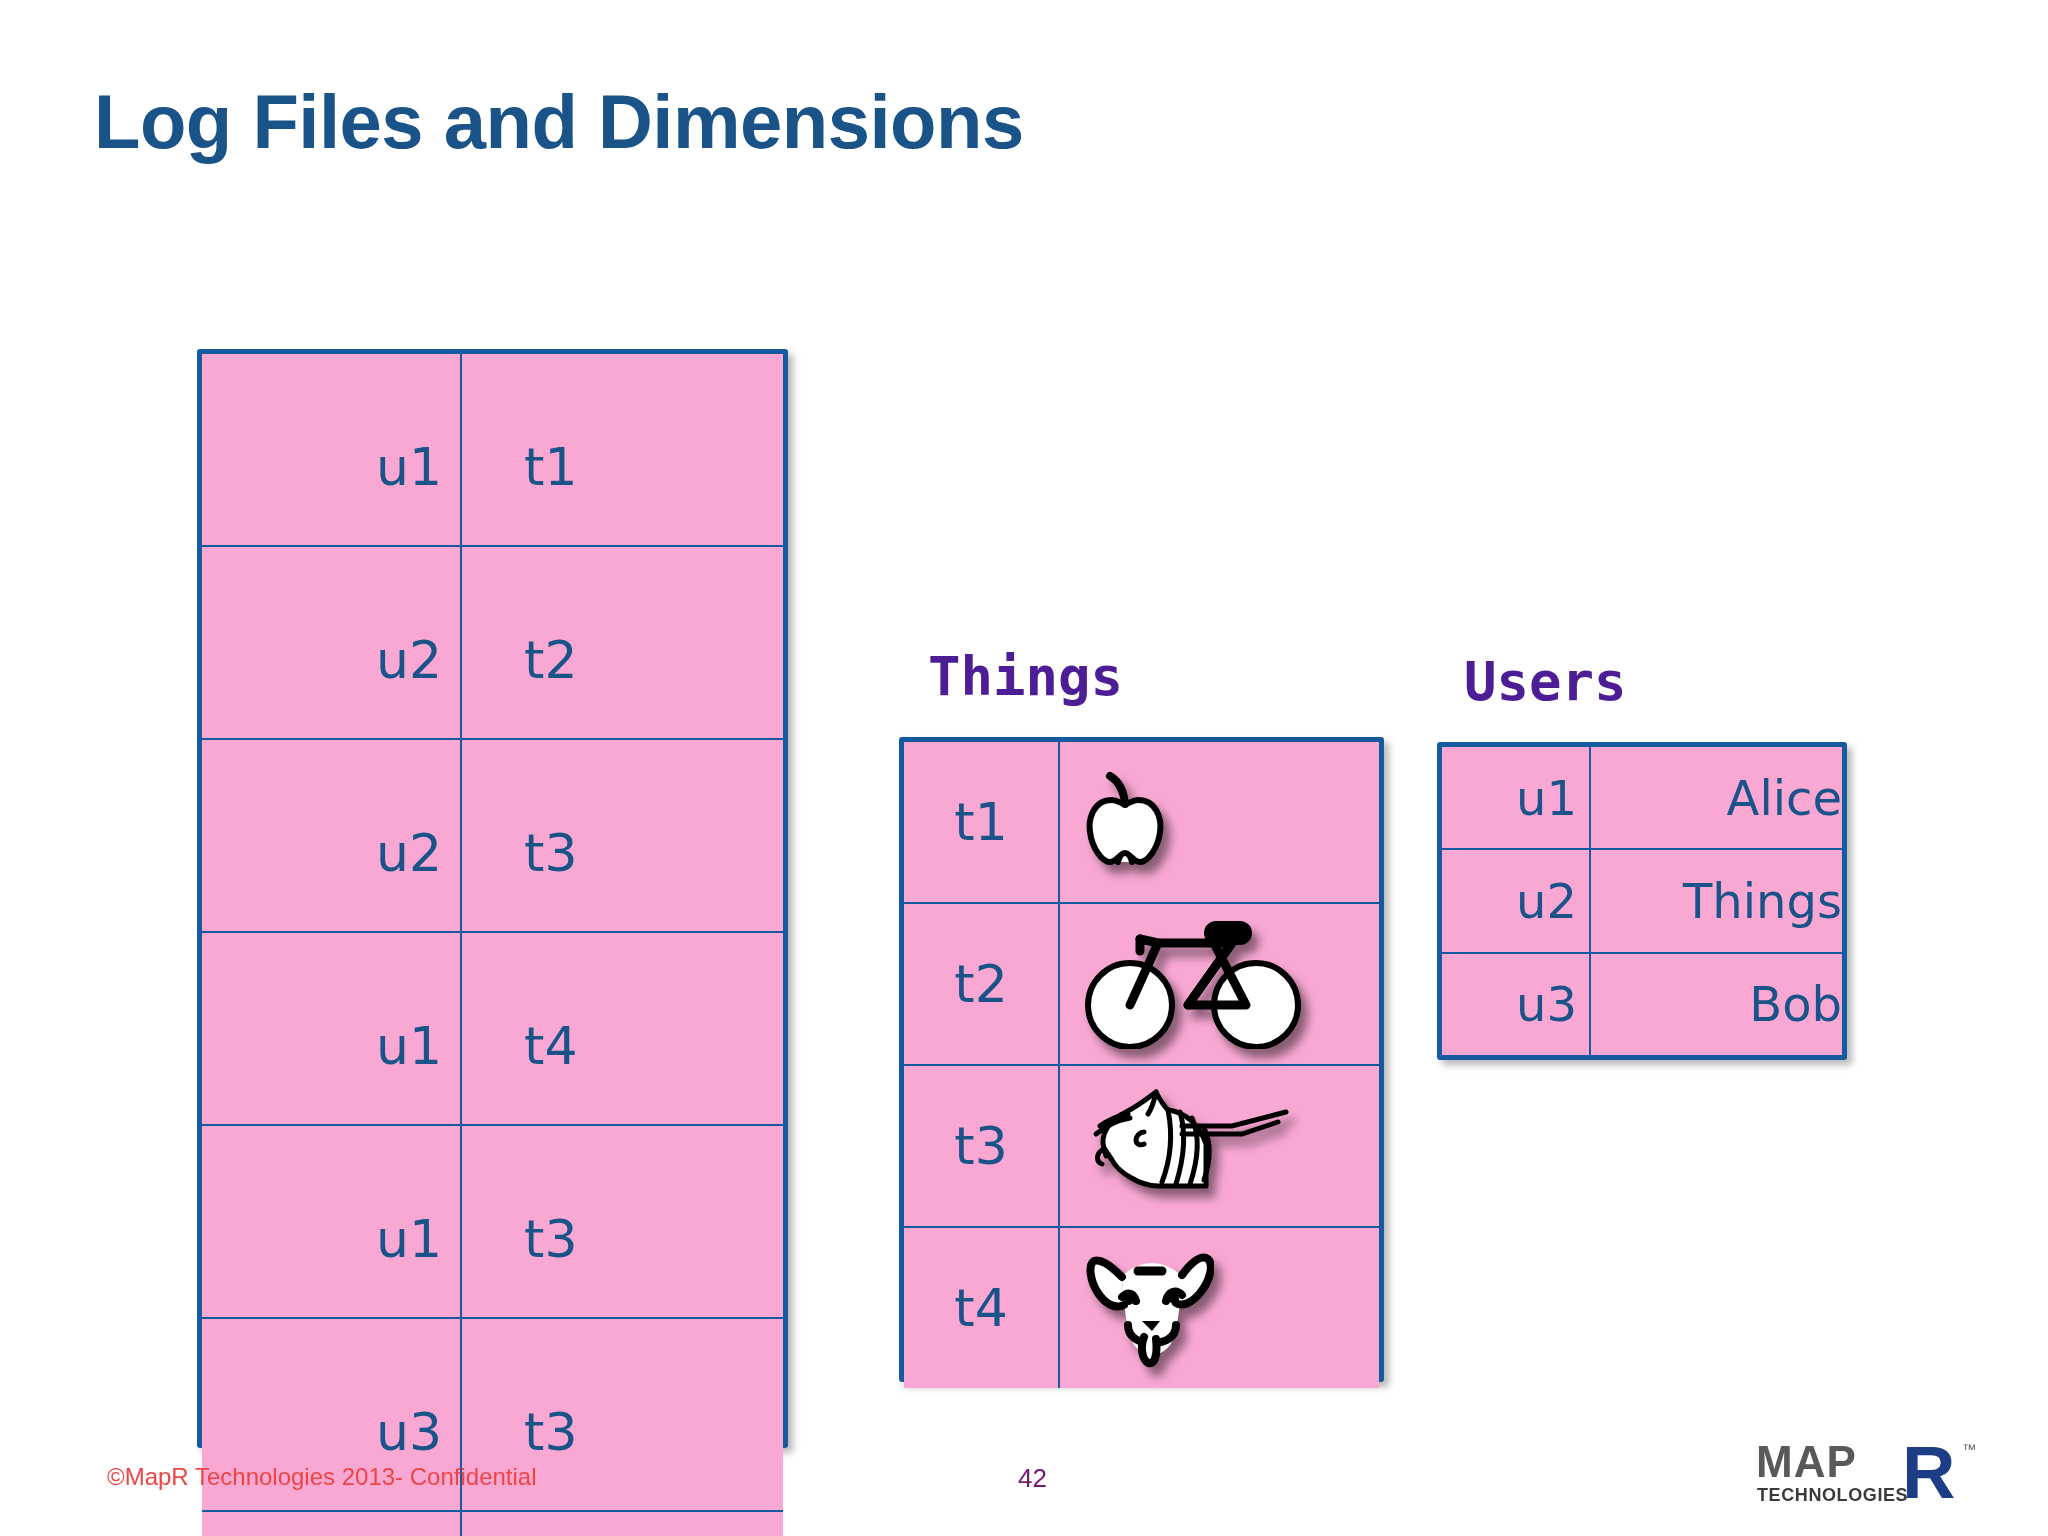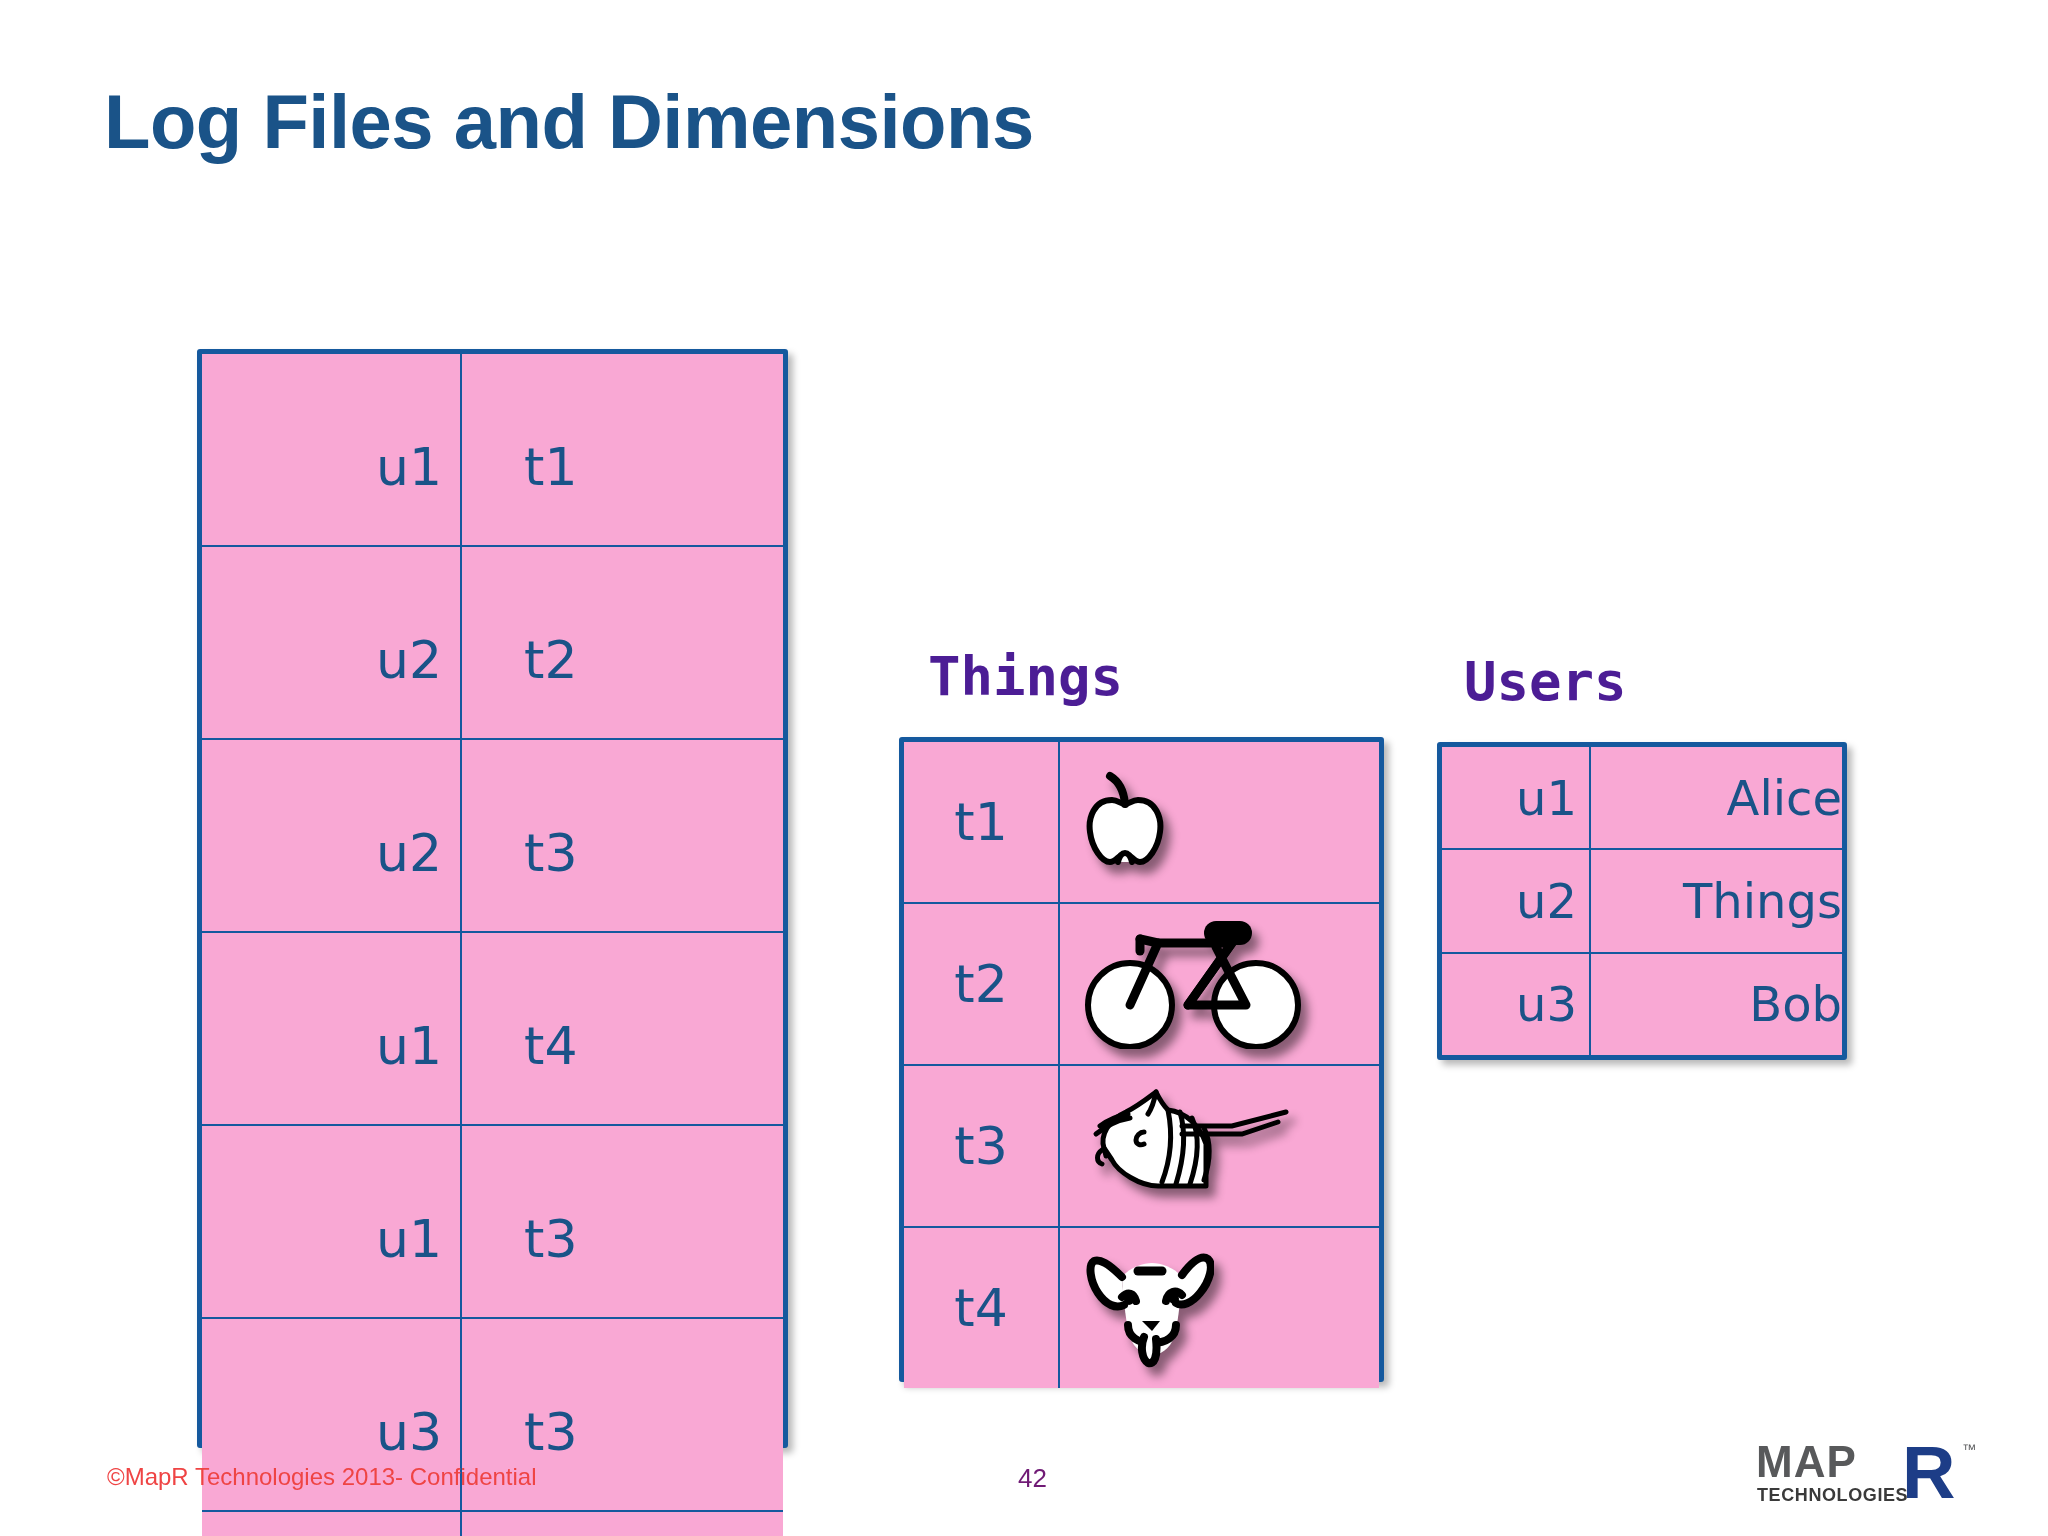--- a/index.html
+++ b/index.html
@@ -12,21 +12,21 @@
     height: 1536px;
     position: relative;
     overflow: hidden;
     font-family: "Liberation Sans", sans-serif;
     -webkit-font-smoothing: antialiased;
   }
 
   
   .slide-title {
     position: absolute;
-    left: 104px;
+    left: 94px;
     top: 78px;
     font-family: "Liberation Sans", sans-serif;
     font-weight: bold;
     font-size: 76px;
     letter-spacing: -0.5px;
     color: #1a5388;
     white-space: nowrap;
   }
 
   

